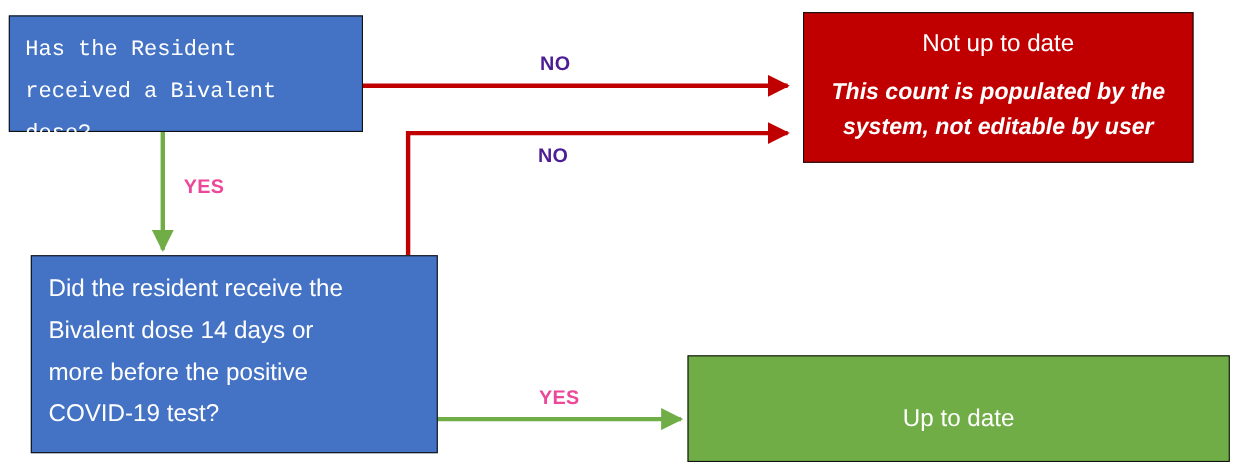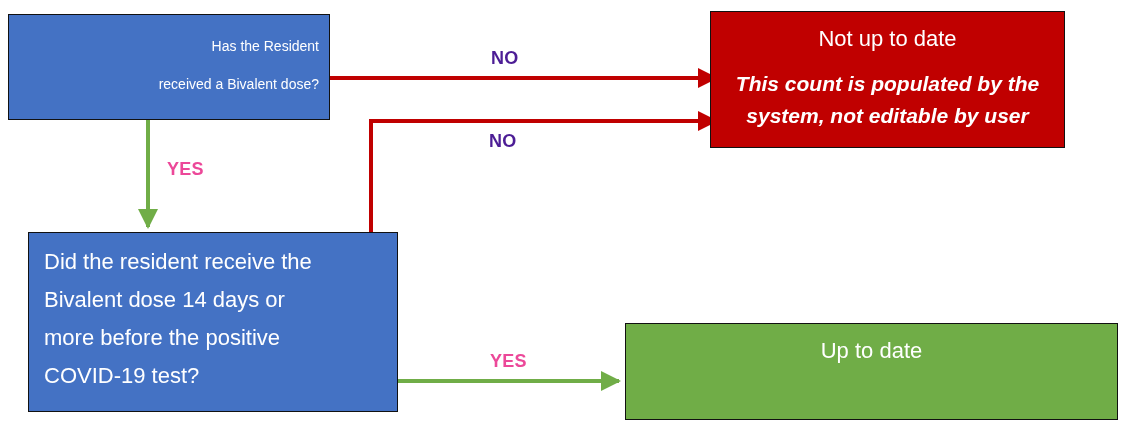--- a/index.html
+++ b/index.html
@@ -30,43 +30,44 @@
   
   #node-has-bivalent {
     left: 8px;
     top: 14px;
     width: 322px;
     height: 106px;
     background: #4472C4;
     padding: 12px 10px 0 14px;
   }
   #node-has-bivalent .node-text {
-    font-size: 14px;
+    font-size: 20px;
     line-height: 38px;
-    text-align: right;
+    text-align: left;
+    font-family: Liberation Mono, monospace;
   }
 
   
   #node-14-days {
     left: 28px;
     top: 232px;
     width: 370px;
     height: 180px;
     background: #4472C4;
     padding: 10px 10px 0 15px;
   }
   #node-14-days .node-text {
     font-size: 22px;
     line-height: 38px;
     text-align: left;
   }
 
   
   #node-not-up-to-date {
-    left: 710px;
+    left: 730px;
     top: 11px;
     width: 355px;
     height: 137px;
     background: #C00000;
     padding: 8px 12px 0 12px;
     text-align: center;
   }
   #node-not-up-to-date .title-line {
     font-size: 22px;
     line-height: 38px;
@@ -89,20 +90,21 @@
     top: 323px;
     width: 493px;
     height: 97px;
     background: #70AD47;
     padding: 8px 12px 0 12px;
     text-align: center;
   }
   #node-up-to-date .node-text {
     font-size: 22px;
     line-height: 38px;
+    margin-top: 29px;
   }
 
   
   #connectors {
     position: absolute;
     left: 0;
     top: 0;
     width: 1128px;
     height: 426px;
     pointer-events: none;

